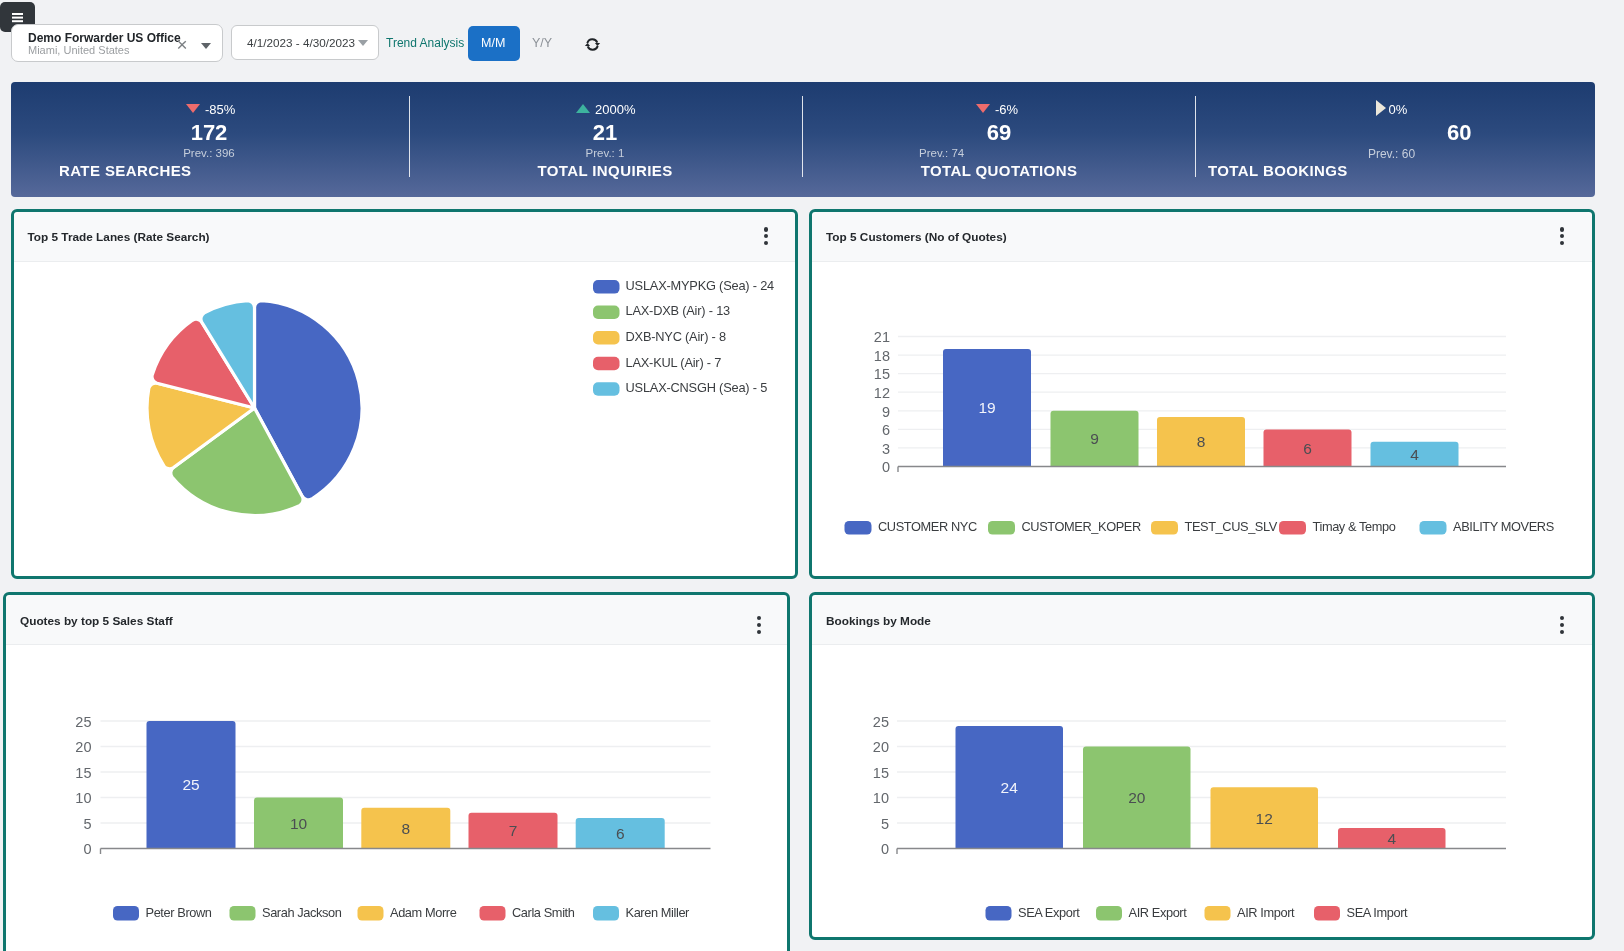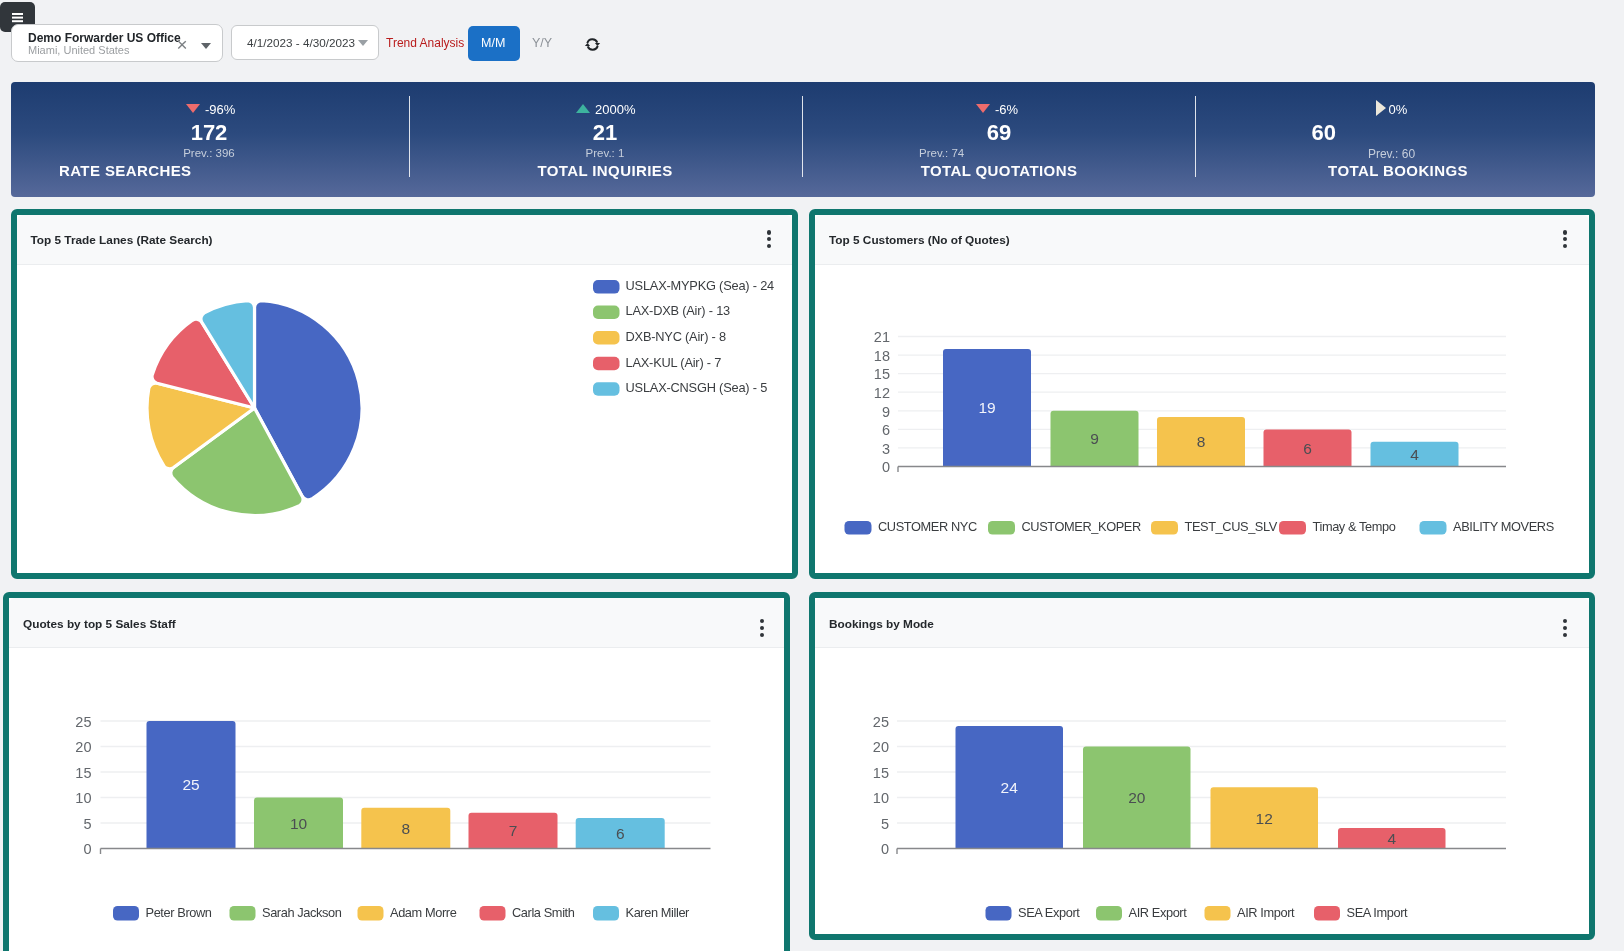--- a/index.html
+++ b/index.html
@@ -1,67 +1,67 @@
 <!DOCTYPE html>
 <html><head><meta charset="utf-8"><style>
 *{margin:0;padding:0;box-sizing:border-box}
 html,body{width:1624px;height:951px;background:#f1f2f4;font-family:"Liberation Sans",sans-serif;position:relative;overflow:hidden}
 .abs{position:absolute}
-.card{position:absolute;background:#fff;border:6px solid #0f766e;border-radius:6px}
+.card{position:absolute;background:#fff;border:3px solid #0f766e;border-radius:6px}
 .chead{position:absolute;left:0;top:0;right:0;height:50px;background:#f8f9fa;border-bottom:1px solid #ebedef;border-radius:6px 6px 0 0}
 .ctitle{position:absolute;left:14px;top:18.5px;font-size:11.8px;font-weight:bold;color:#24282c}
 .kebab{position:absolute;width:4.4px;height:4.4px;border-radius:50%;background:#303539}
 .kebab:before,.kebab:after{content:"";position:absolute;left:0;width:4.4px;height:4.4px;border-radius:50%;background:#303539}
 .kebab:before{top:-6.9px}.kebab:after{top:6.9px}
 </style></head><body>
 
 <div class="abs" style="left:0;top:1.5px;width:35px;height:30.5px;background:#31363b;border-radius:5px"></div>
 <div class="abs" style="left:12px;top:12.6px;width:10.5px;height:2.4px;background:#fff;box-shadow:0 3.6px 0 #fff,0 7.2px 0 #fff"></div>
 <div class="abs" style="left:10.5px;top:24.4px;width:212.5px;height:38px;background:#fff;border:1px solid #c8cacc;border-radius:7px"></div>
 <div class="abs" style="left:28px;top:30.6px;font-size:12px;font-weight:bold;color:#212529">Demo Forwarder US Office</div>
 <div class="abs" style="left:28px;top:44.4px;font-size:11px;color:#9b9ea1">Miami, United States</div>
 <div class="abs" style="left:176.5px;top:33.5px;font-size:19px;font-weight:300;color:#7c8084">×</div>
 <div class="abs" style="left:201px;top:43px;width:0;height:0;border-left:5.5px solid transparent;border-right:5.5px solid transparent;border-top:6px solid #5e6368"></div>
 <div class="abs" style="left:230.7px;top:25.3px;width:148.3px;height:34.7px;background:#fff;border:1px solid #c8cacc;border-radius:6px"></div>
 <div class="abs" style="left:247px;top:35.5px;font-size:11.7px;color:#3c4043">4/1/2023 - 4/30/2023</div>
 <div class="abs" style="left:357.5px;top:40px;width:0;height:0;border-left:5.5px solid transparent;border-right:5.5px solid transparent;border-top:6px solid #9aa0a5"></div>
-<div class="abs" style="left:386px;top:36px;font-size:12px;color:#b91c1c">Trend Analysis</div>
+<div class="abs" style="left:386px;top:36px;font-size:12px;color:#0f766e">Trend Analysis</div>
 <div class="abs" style="left:468.4px;top:25.9px;width:52px;height:34.7px;background:#1b70c6;border-radius:5px"></div>
 <div class="abs" style="left:481px;top:36px;font-size:12.5px;color:#fff">M/M</div>
 <div class="abs" style="left:532px;top:36px;font-size:12.5px;color:#8d9298">Y/Y</div>
 <svg class="abs" style="left:583.5px;top:36.5px" width="17" height="15" viewBox="0 0 17 15">
 <path d="M3.3 6.1 A5.3 5.3 0 0 1 13.3 5.6" fill="none" stroke="#212529" stroke-width="2.0"></path>
 <path d="M13.7 8.9 A5.3 5.3 0 0 1 3.7 9.4" fill="none" stroke="#212529" stroke-width="2.0"></path>
 <path d="M10.9 5.9 L16.1 5.9 L13.5 9.0 Z" fill="#212529"></path>
 <path d="M6.1 9.1 L0.9 9.1 L3.5 6.0 Z" fill="#212529"></path>
 </svg>
 <div class="abs" style="left:11px;top:82px;width:1584px;height:114.5px;border-radius:4px;background:linear-gradient(180deg,#1d3c70 0%,#2c4a7e 45%,#56699a 100%)"></div>
 <div class="abs" style="left:408.5px;top:96px;width:1px;height:81px;background:rgba(255,255,255,0.85)"></div>
 <div class="abs" style="left:801.5px;top:96px;width:1px;height:81px;background:rgba(255,255,255,0.85)"></div>
 <div class="abs" style="left:1194.5px;top:96px;width:1px;height:81px;background:rgba(255,255,255,0.85)"></div>
 <div class="abs" style="left:186px;top:104px;width:0;height:0;border-left:7.5px solid transparent;border-right:7.5px solid transparent;border-top:9px solid #ee6c6c"></div>
-<div class="abs" style="left:205px;top:101.5px;font-size:13px;color:#fff">-96%</div>
+<div class="abs" style="left:205px;top:101.5px;font-size:13px;color:#fff">-85%</div>
 <div class="abs" style="left:129px;top:120px;width:160px;text-align:center;font-size:22px;font-weight:bold;color:#fff">172</div>
 <div class="abs" style="left:129px;top:147px;width:160px;text-align:center;font-size:11.5px;color:#c6cedb">Prev.: 396</div>
 <div class="abs" style="left:59px;top:161.5px;width:300px;text-align:left;font-size:15px;font-weight:bold;color:#fdfdfe;letter-spacing:0.4px">RATE SEARCHES</div>
 <div class="abs" style="left:576px;top:104px;width:0;height:0;border-left:7.5px solid transparent;border-right:7.5px solid transparent;border-bottom:9px solid #3db39e"></div>
 <div class="abs" style="left:595px;top:101.5px;font-size:13px;color:#fff">2000%</div>
 <div class="abs" style="left:525px;top:120px;width:160px;text-align:center;font-size:22px;font-weight:bold;color:#fff">21</div>
 <div class="abs" style="left:525px;top:147px;width:160px;text-align:center;font-size:11.5px;color:#c6cedb">Prev.: 1</div>
 <div class="abs" style="left:455px;top:161.5px;width:300px;text-align:center;font-size:15px;font-weight:bold;color:#fdfdfe;letter-spacing:0.4px">TOTAL INQUIRIES</div>
 <div class="abs" style="left:976px;top:104px;width:0;height:0;border-left:7.5px solid transparent;border-right:7.5px solid transparent;border-top:9px solid #ee6c6c"></div>
 <div class="abs" style="left:995px;top:101.5px;font-size:13px;color:#fff">-6%</div>
 <div class="abs" style="left:919px;top:120px;width:160px;text-align:center;font-size:22px;font-weight:bold;color:#fff">69</div>
 <div class="abs" style="left:919px;top:147px;width:160px;text-align:left;font-size:11.5px;color:#c6cedb">Prev.: 74</div>
 <div class="abs" style="left:849px;top:161.5px;width:300px;text-align:center;font-size:15px;font-weight:bold;color:#fdfdfe;letter-spacing:0.4px">TOTAL QUOTATIONS</div>
 <div class="abs" style="left:1376.2px;top:100.3px;width:0;height:0;border-top:8px solid transparent;border-bottom:8px solid transparent;border-left:10px solid #ece7da"></div>
 <div class="abs" style="left:1388.5px;top:101.5px;font-size:13px;color:#fff">0%</div>
-<div class="abs" style="left:1311.5px;top:120px;width:160px;text-align:left;font-size:22px;font-weight:bold;color:#fff">60</div>
+<div class="abs" style="left:1311.5px;top:120px;width:160px;text-align:right;font-size:22px;font-weight:bold;color:#fff">60</div>
 <div class="abs" style="left:1311.5px;top:147px;width:160px;text-align:center;font-size:12px;color:#c6cedb">Prev.: 60</div>
-<div class="abs" style="left:1248px;top:161.5px;width:300px;text-align:center;font-size:15px;font-weight:bold;color:#fdfdfe;letter-spacing:0.4px">TOTAL BOOKINGS</div>
+<div class="abs" style="left:1208px;top:161.5px;width:300px;font-size:15px;font-weight:bold;color:#fdfdfe;letter-spacing:0.4px">TOTAL BOOKINGS</div>
 <div class="card" style="left:10.5px;top:208.5px;width:787px;height:370px">
  <div class="chead"></div>
     <div class="ctitle">Top 5 Trade Lanes (Rate Search)</div>
  <div class="kebab" style="left:750.6px;top:231.1px;margin-top:-208.5px"></div>
 </div>
 <div class="card" style="left:809px;top:208.5px;width:786px;height:370px">
  <div class="chead"></div>
     <div class="ctitle">Top 5 Customers (No of Quotes)</div>
  <div class="kebab" style="left:747.8px;top:231.1px;margin-top:-208.5px"></div>
 </div>

